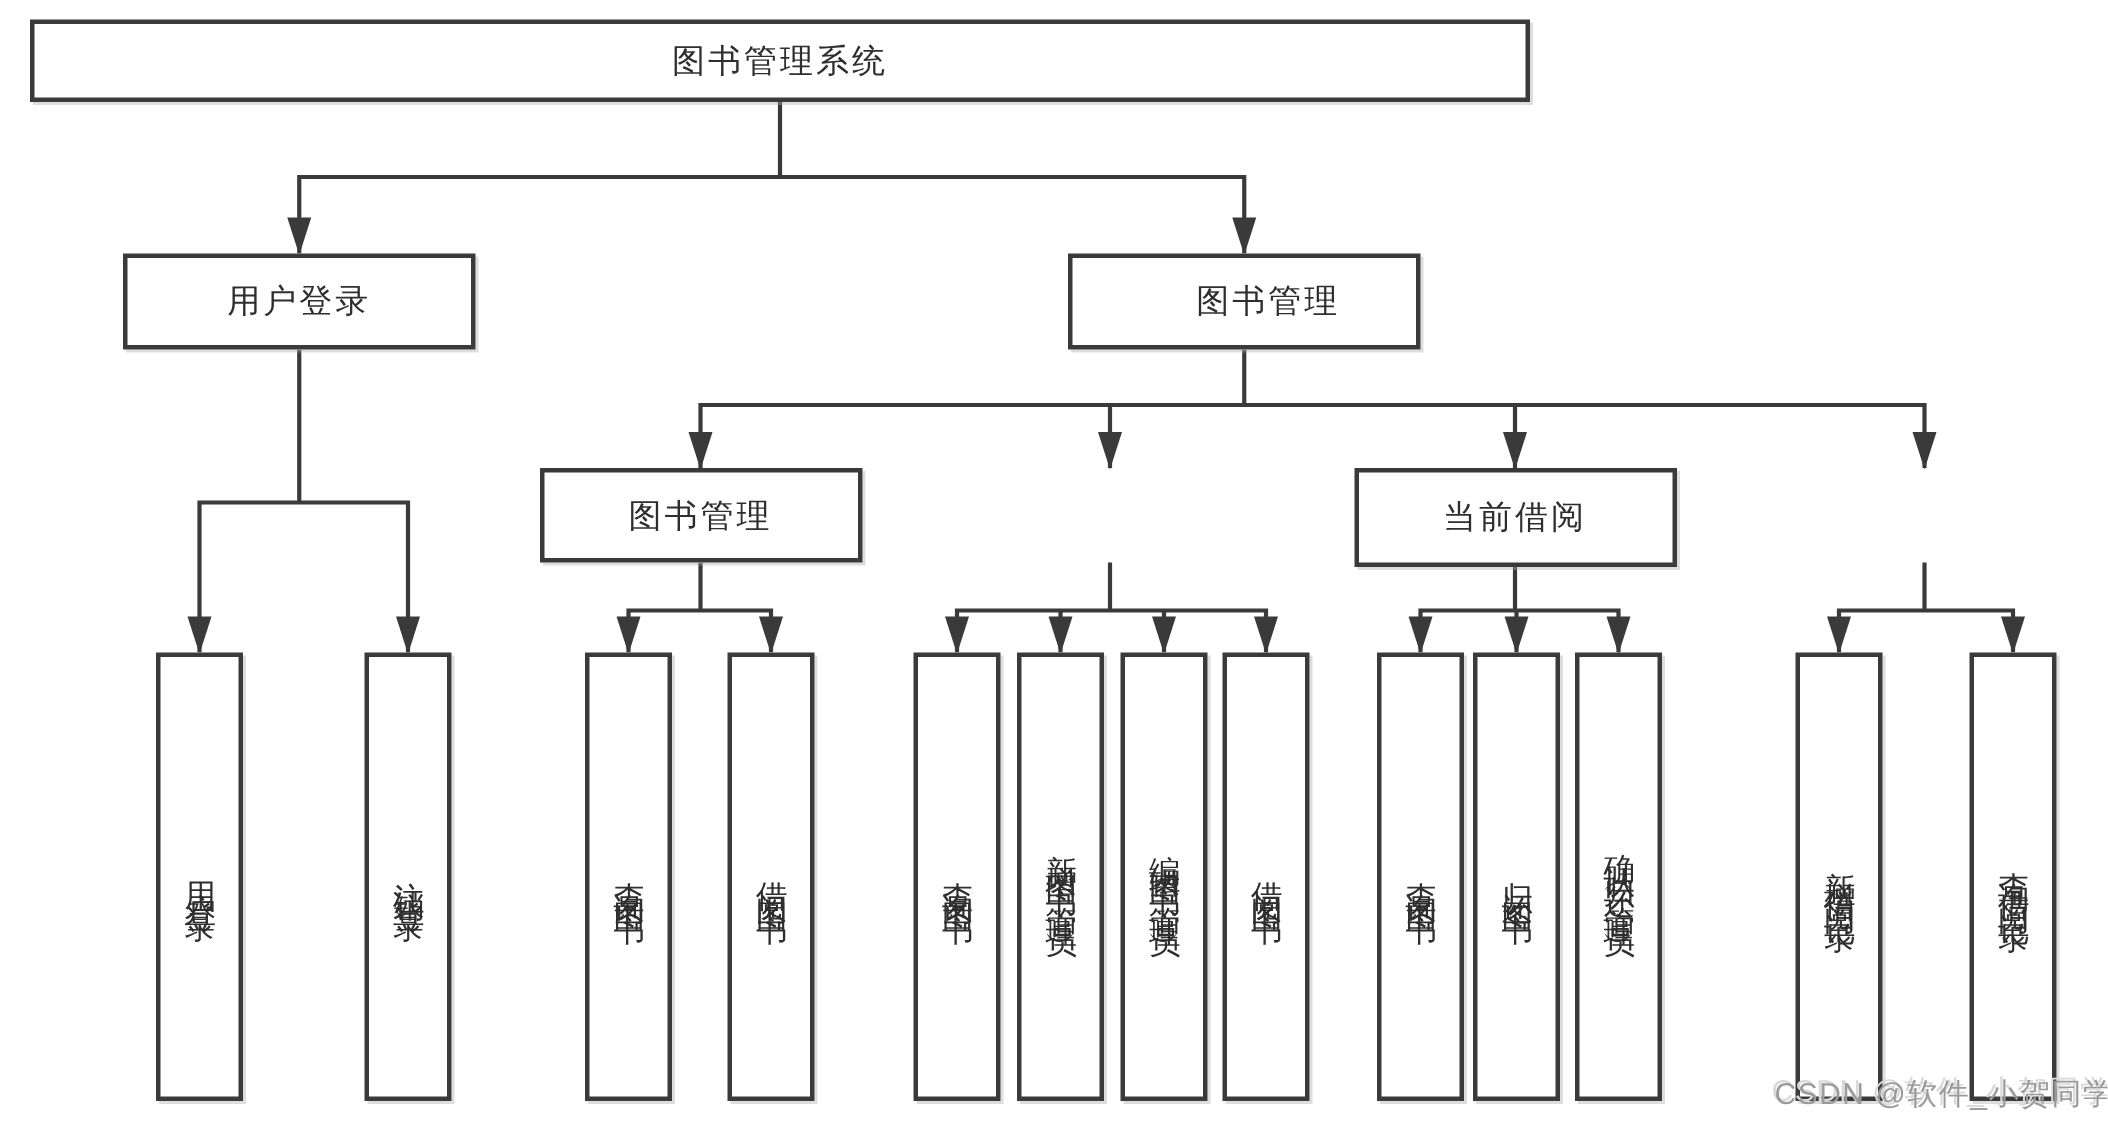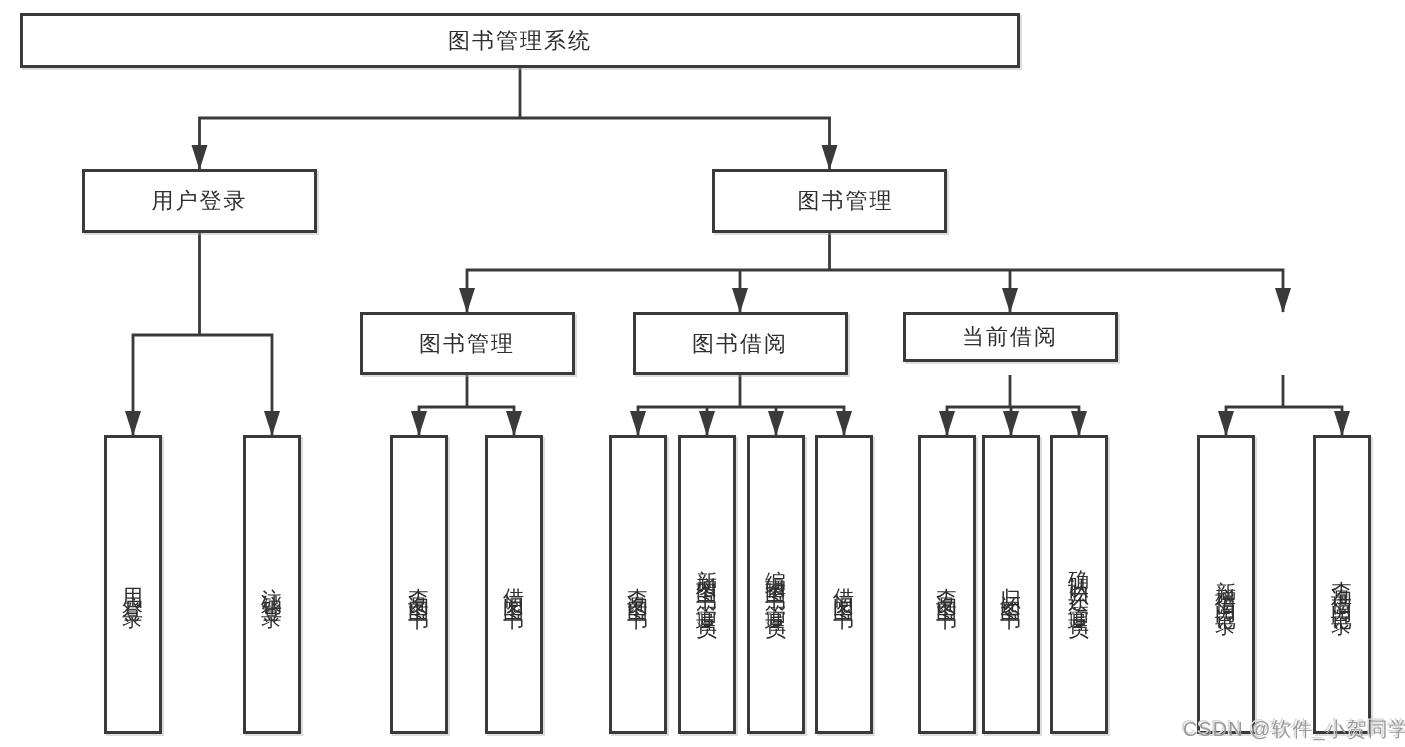--- a/index.html
+++ b/index.html
@@ -115,22 +115,21 @@
       <polygon points="1334,411 1350,411 1342,436"></polygon>
     </g>
   </svg>
 
   <div class="node" style="left:20px; top:13px; width:1000px; height:55px;">图书管理系统</div>
 
   <div class="node" style="left:82px; top:169px; width:235px; height:64px;">用户登录</div>
   <div class="node" style="left:712px; top:169px; width:235px; height:64px;padding-left:32px;">图书管理</div>
 
   <div class="node" style="left:359.5px; top:312px; width:215px; height:63px;">图书管理</div>
-  <div class="node" style="left:632.5px; top:312px; width:215px; height:63px;">图书借阅</div>
-  <div class="node" style="left:902.5px; top:312px; width:215px; height:50px;">当前借阅</div>
+  <div class="node" style="left:902.5px; top:312px; width:215px; height:66px;">当前借阅</div>
 
   <div class="node leaf" style="left:104px; top:435px; width:58px; height:299px;">用户登录</div>
   <div class="node leaf" style="left:243px; top:435px; width:58px; height:299px;">注销登录</div>
 
   <div class="node leaf" style="left:390px; top:435px; width:58px; height:299px;">查询图书</div>
   <div class="node leaf" style="left:485px; top:435px; width:58px; height:299px;">借阅图书</div>
 
   <div class="node leaf" style="left:609px; top:435px; width:58px; height:299px;">查询图书</div>
   <div class="node leaf" style="left:678px; top:435px; width:58px; height:299px;">新增图书（管理员）</div>
   <div class="node leaf" style="left:747px; top:435px; width:58px; height:299px;">编辑图书（管理员）</div>

